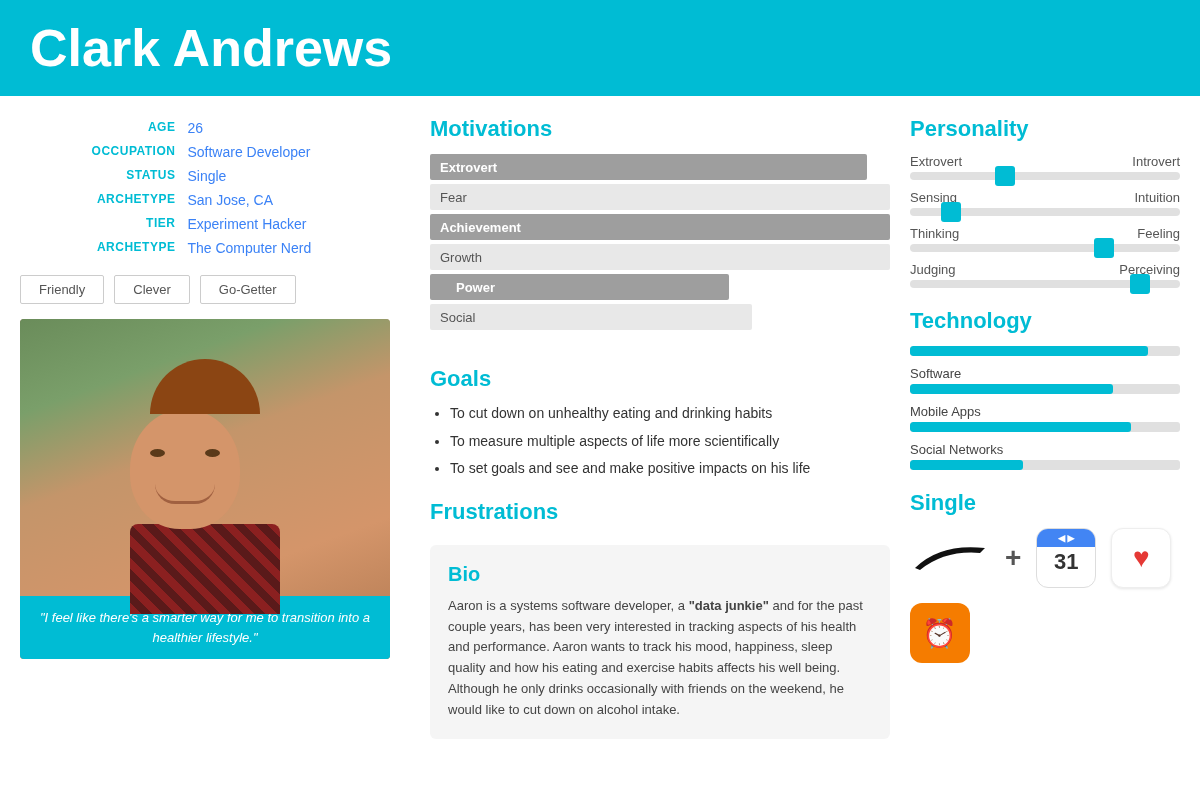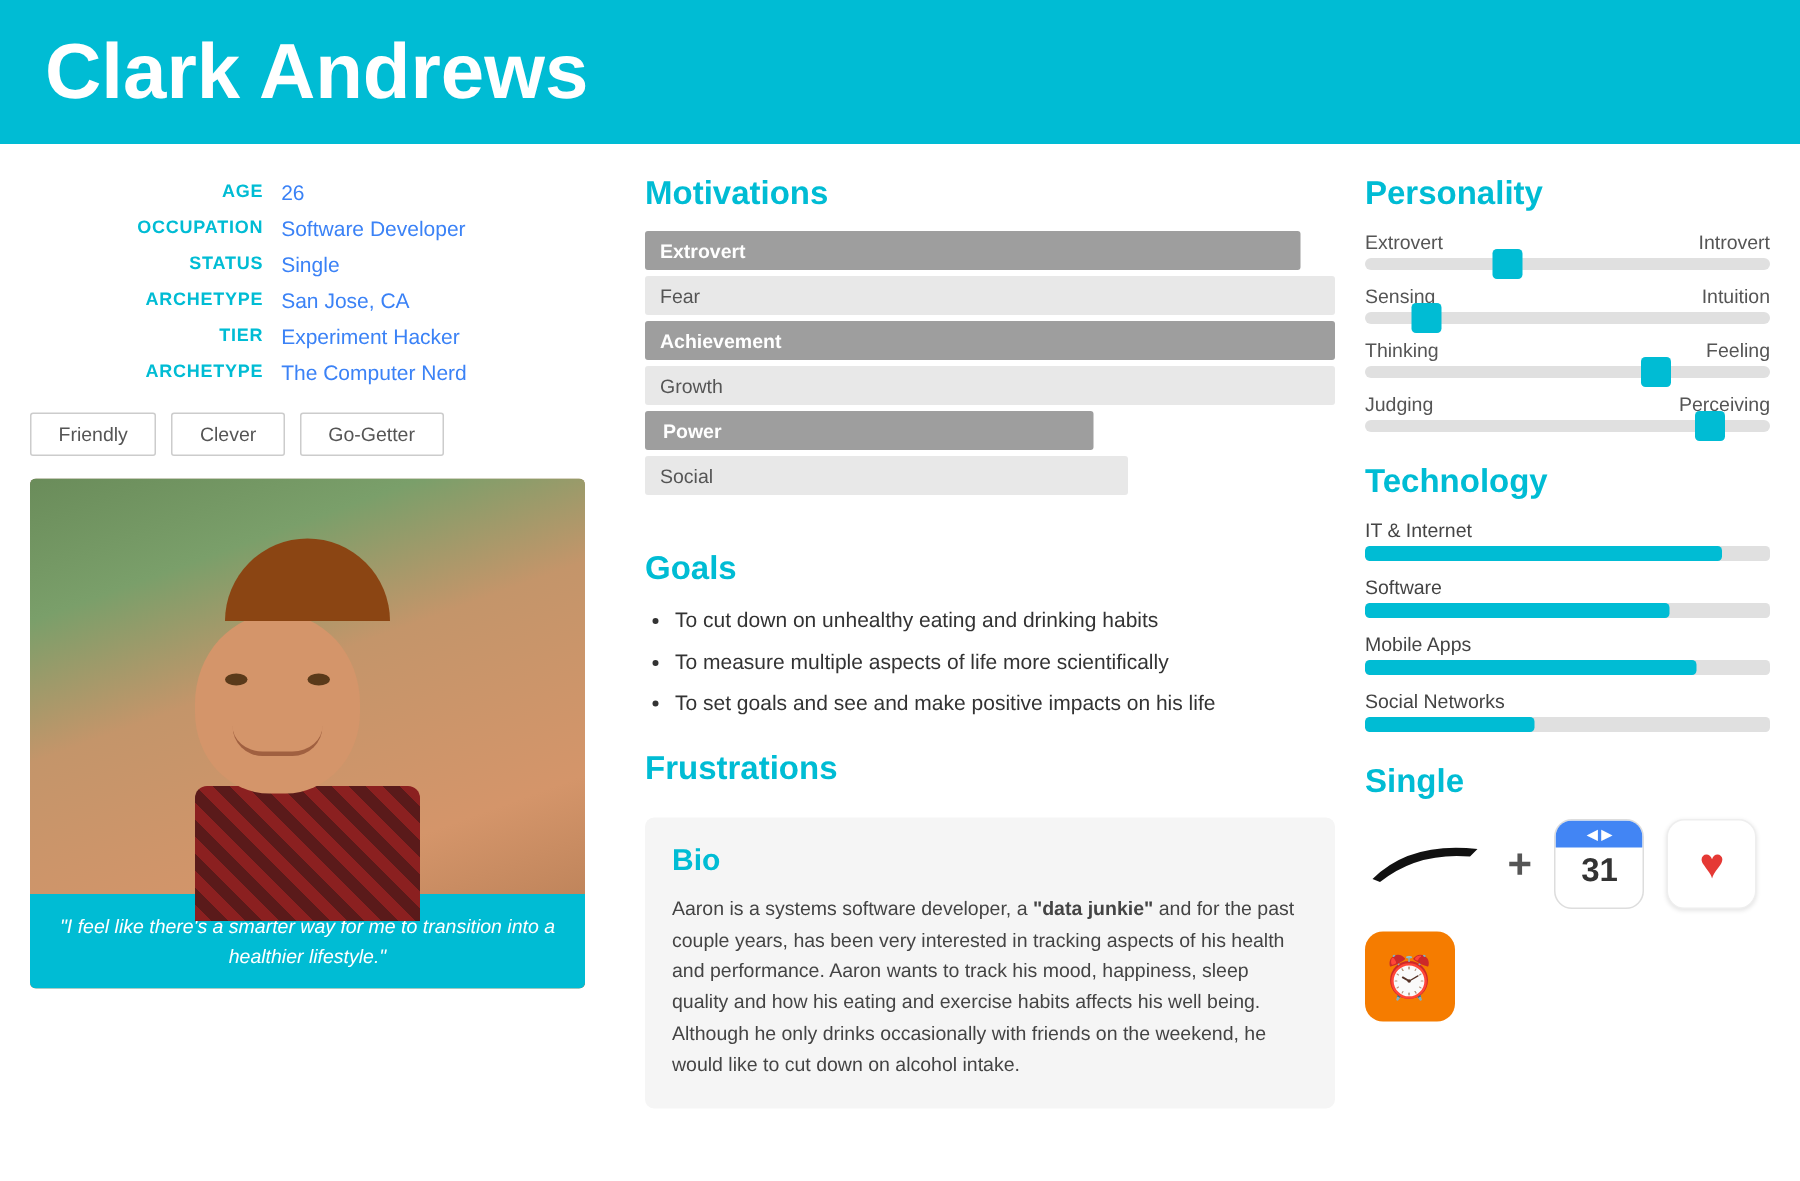--- a/index.html
+++ b/index.html
@@ -336,21 +336,21 @@
         </div>
       </div>
 
       <div class="motivation-item">
         <div style="width:100%; height:26px; background:#e8e8e8; display:flex; align-items:center; padding-left:10px; color:#555; font-size:13px; border-radius:2px; margin-bottom:4px;">
           <span>Growth</span>
         </div>
       </div>
 
       <div class="motivation-item">
-        <div style="width:65%; height:26px; background:#9e9e9e; display:flex; align-items:center; padding-left:12px; color:#fff; font-size:13px; font-weight:bold; border-radius:2px; margin-bottom:4px;">
+        <div style="width:65%; height:26px; background:#9e9e9e; display:flex; align-items:center; padding-left:26px; color:#fff; font-size:13px; font-weight:bold; border-radius:2px; margin-bottom:4px;">
           <span>Power</span>
         </div>
       </div>
 
       <div class="motivation-item">
         <div style="width:70%; height:26px; background:#e8e8e8; display:flex; align-items:center; padding-left:10px; color:#555; font-size:13px; border-radius:2px; margin-bottom:4px;">
           <span>Social</span>
         </div>
       </div>
     </div>
@@ -420,21 +420,20 @@
         <div class="personality-track">
           <div class="personality-indicator" style="left: calc(85% - 10px);"></div>
         </div>
       </div>
     </div>
 
     <div class="technology-section">
       <div class="section-title">Technology</div>
 
       <div class="tech-row">
-        <div class="tech-label">IT &amp; Internet</div>
         <div class="tech-bar-track">
           <div class="tech-bar-fill" style="width:88%;"></div>
         </div>
       </div>
 
       <div class="tech-row">
         <div class="tech-label">Software</div>
         <div class="tech-bar-track">
           <div class="tech-bar-fill" style="width:75%;"></div>
         </div>

